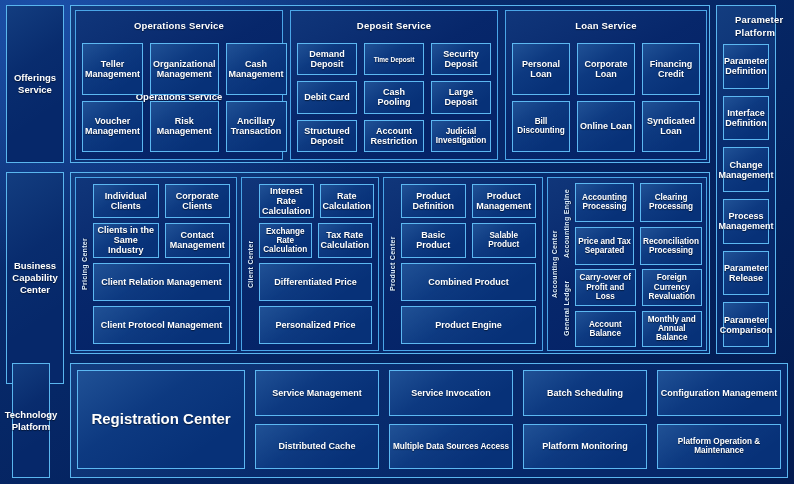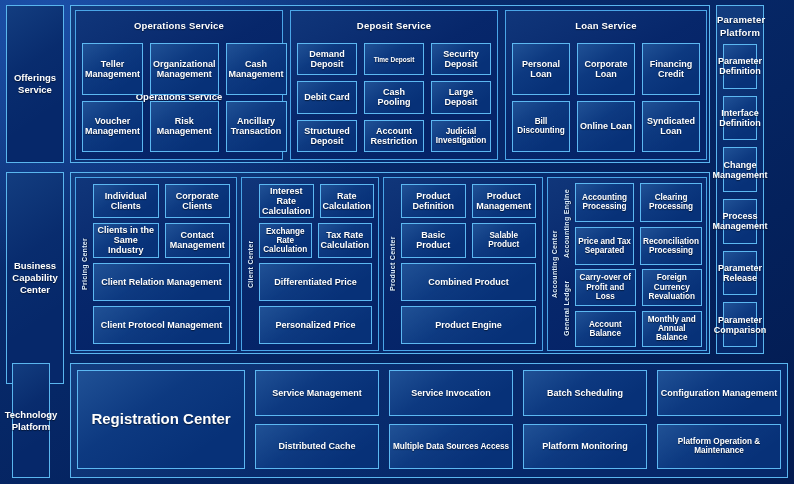--- a/index.html
+++ b/index.html
@@ -165,21 +165,21 @@
   #tech-registration { width: 168px; font-size: 15px; }
   #tech-grid {
     flex: 1;
     display: grid;
     grid-template-columns: 1fr 1fr 1fr 1fr;
     grid-template-rows: 1fr 1fr;
     gap: 8px 10px;
   }
 
   
-  #param-panel { left: 716px; top: 5px; width: 48px; height: 349px; }
+  #param-panel { left: 716px; top: 5px; width: 60px; height: 349px; padding-left: 18px; }
   #param-panel .group-title { margin-top: 8px; line-height: 1.35; }
   #param-list {
     position: absolute;
     left: 6px; right: 6px; top: 38px; bottom: 6px;
     display: flex; flex-direction: column; gap: 7px;
   }
   #param-list .card { flex: 1; }
 
   .small-font { font-size: 6.5px; }
   .tight { font-size: 8.2px; }

